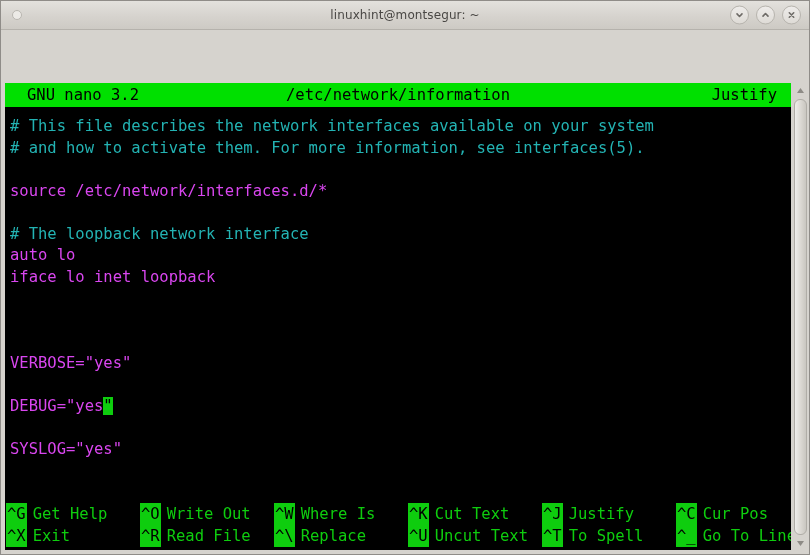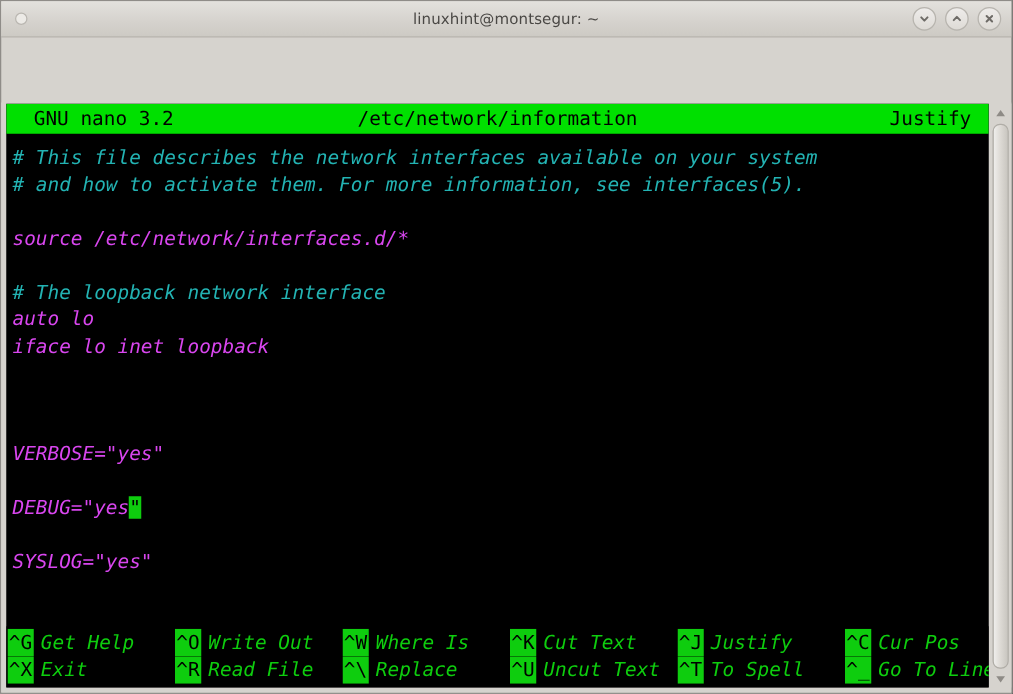--- a/index.html
+++ b/index.html
@@ -126,21 +126,20 @@
   
   .editor {
     flex: 1 1 auto;
     position: relative;
     padding: 9px 4px 0 5px;
     font-size: 15.5px;
     line-height: 21.5px;
     white-space: pre;
     overflow: hidden;
     min-height: 0;
-    font-style: italic;
   }
   .line { height: 21.5px; white-space: pre; }
   .c-comment { color: #23b3b3; }
   .c-code    { color: #d946ef; }
   .cursor {
     background: #0ecd0e;
     color: #000000;
   }
 
   
@@ -168,21 +167,20 @@
   .hk {
     background: #0ecd0e;
     color: #000000;
     padding: 0 1px;
     white-space: pre;
   }
   .hl {
     color: #0ecd0e;
     padding-left: 6px;
     white-space: pre;
-    font-style: italic;
   }
 
   
   .scrollbar {
     flex: 0 0 17px;
     width: 17px;
     background: #d6d3ce;
     display: flex;
     flex-direction: column;
     align-items: center;

